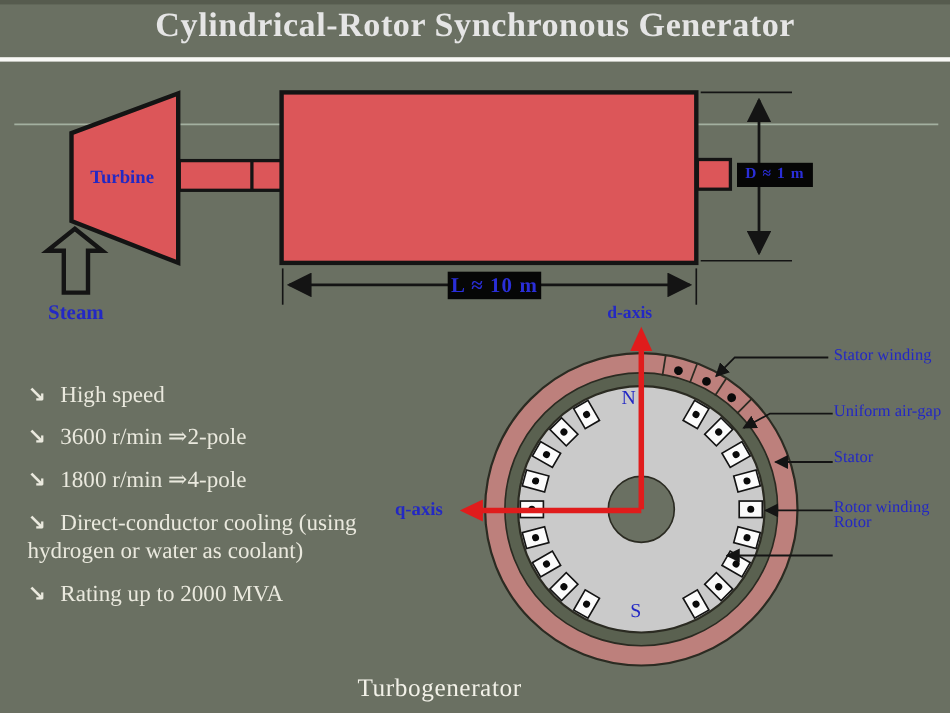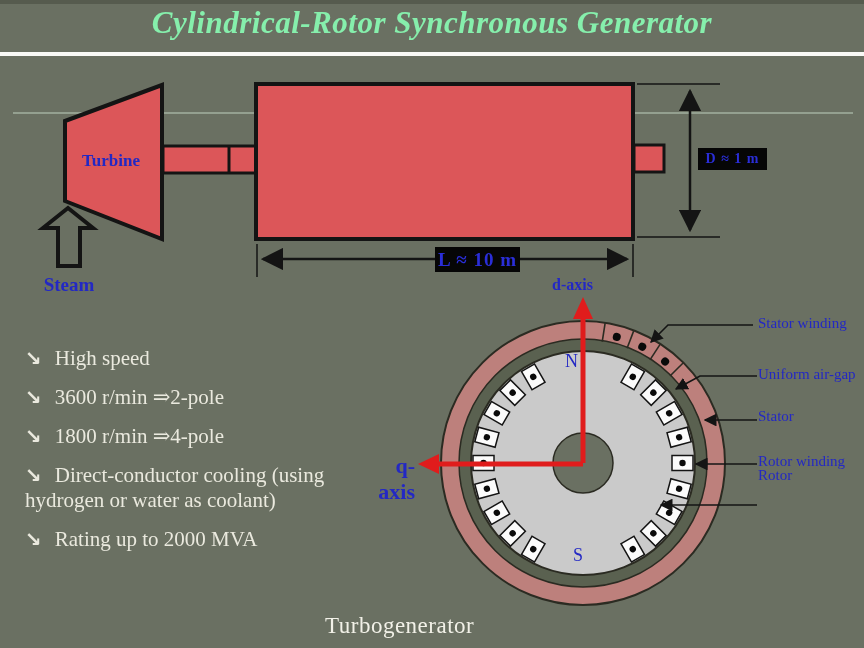--- a/index.html
+++ b/index.html
@@ -4,28 +4,28 @@
 <style>
   html,body{margin:0;padding:0;background:#6a7062;}
   .slide{
     position:relative;width:864px;height:648px;overflow:hidden;
     background:#6a7062;
     font-family:"Liberation Serif","DejaVu Serif",serif;
   }
   .top-edge{position:absolute;left:0;top:0;width:100%;height:4px;background:#565b4e;}
   .title{
     position:absolute;left:0;top:5px;width:100%;text-align:center;
-    font-size:31px;font-weight:bold;color:#86efac;letter-spacing:.5px;font-style:italic;
+    font-size:31px;font-weight:bold;color:#e5e5e5;letter-spacing:.5px;
   }
   .divider{position:absolute;left:0;top:52px;width:100%;height:4px;background:#f9f9f6;}
   svg{position:absolute;}
   .blue{position:absolute;color:#2328c4;font-weight:bold;}
   .dimbox{
     position:absolute;background:#060606;color:#2a2ed8;font-weight:bold;
-    display:flex;align-items:center;justify-content:center;letter-spacing:1px;margin-left:28px;
+    display:flex;align-items:center;justify-content:center;letter-spacing:1px;
   }
   .part-label{
     position:absolute;left:758px;color:#2328c4;font-weight:normal;font-size:15px;
     white-space:nowrap;
   }
   .bullets{position:absolute;left:3px;top:346px;width:346px;color:#eae9de;}
   .bullet-item{font-size:21px;line-height:25px;margin-bottom:14px;margin-left:22px;}
   .bullet-marker{
     font-family:"DejaVu Sans",sans-serif;font-weight:bold;font-size:20px;
     margin-right:13px;
@@ -179,21 +179,21 @@
     </g>
 
     <polyline points="368,37 283,37 266,54" fill="none" stroke="#141414" stroke-width="1.6" marker-end="url(#mkB)"></polyline>
     <polyline points="372,88 315,88 291,101" fill="none" stroke="#141414" stroke-width="1.6" marker-end="url(#mkB)"></polyline>
     <polyline points="372,132 320,132" fill="none" stroke="#141414" stroke-width="1.6" marker-end="url(#mkB)"></polyline>
     <polyline points="372,176 311,176" fill="none" stroke="#141414" stroke-width="1.6" marker-end="url(#mkB)"></polyline>
     <polyline points="372,217 276,217" fill="none" stroke="#141414" stroke-width="1.6" marker-end="url(#mkB)"></polyline>
   </svg>
 
   <div class="blue" style="left:552px;top:276px;font-size:16px">d-axis</div>
-  <div class="blue" style="left:359px;top:453px;width:56px;text-align:right;font-size:22px">q-axis</div>
+  <div class="blue" style="left:359px;top:453px;width:56px;font-size:17px">q-axis</div>
   <div class="blue" style="left:565px;top:351px;font-size:18px;font-weight:normal">N</div>
   <div class="blue" style="left:573px;top:545px;font-size:18px;font-weight:normal">S</div>
 
   <div class="part-label" style="top:315px">Stator winding</div>
   <div class="part-label" style="top:366px">Uniform air-gap</div>
   <div class="part-label" style="top:408px">Stator</div>
   <div class="part-label" style="top:453px">Rotor winding</div>
   <div class="part-label" style="top:467px">Rotor</div>
 
   <div class="bullets">

